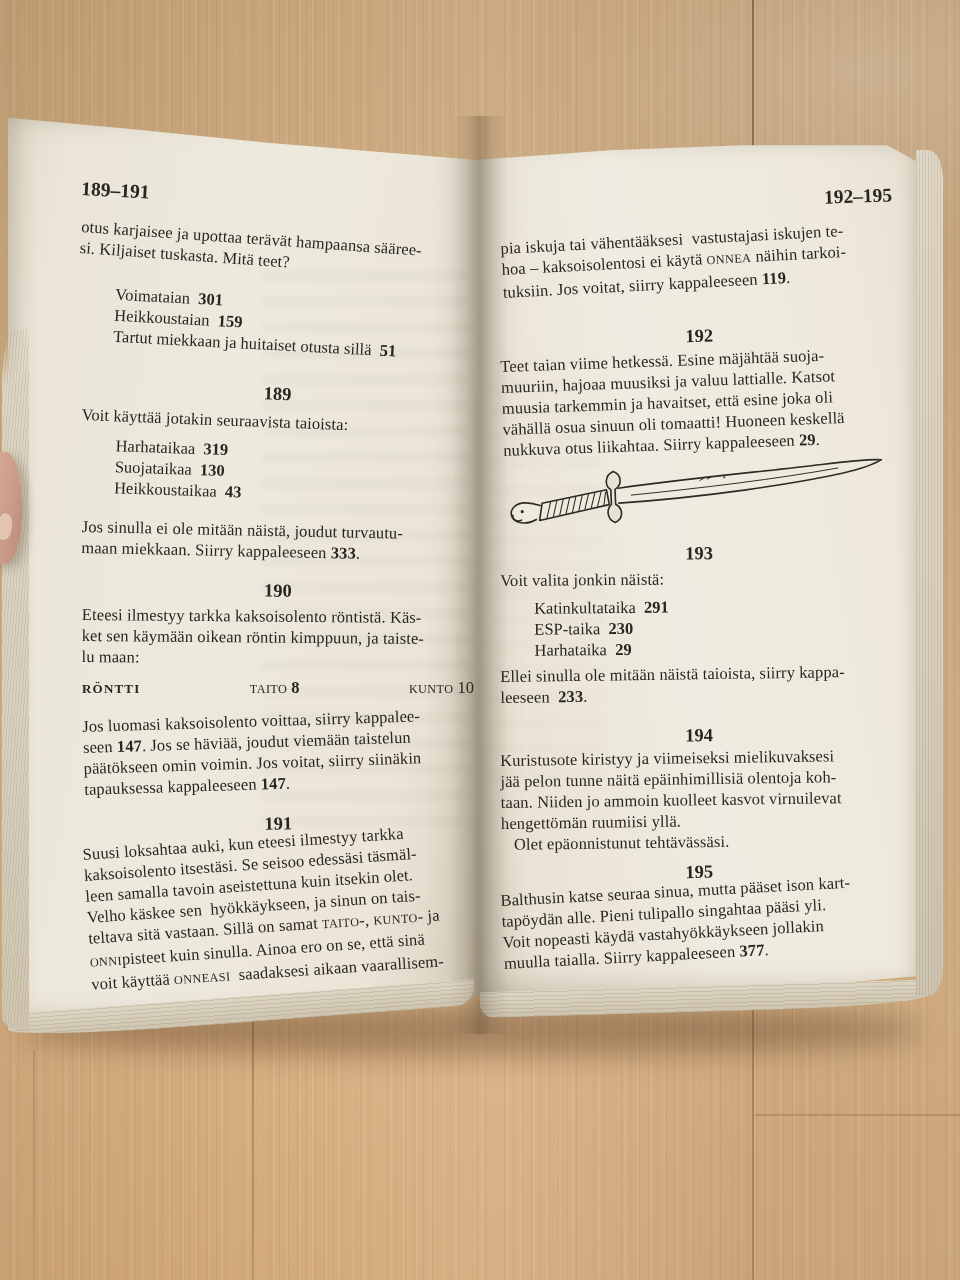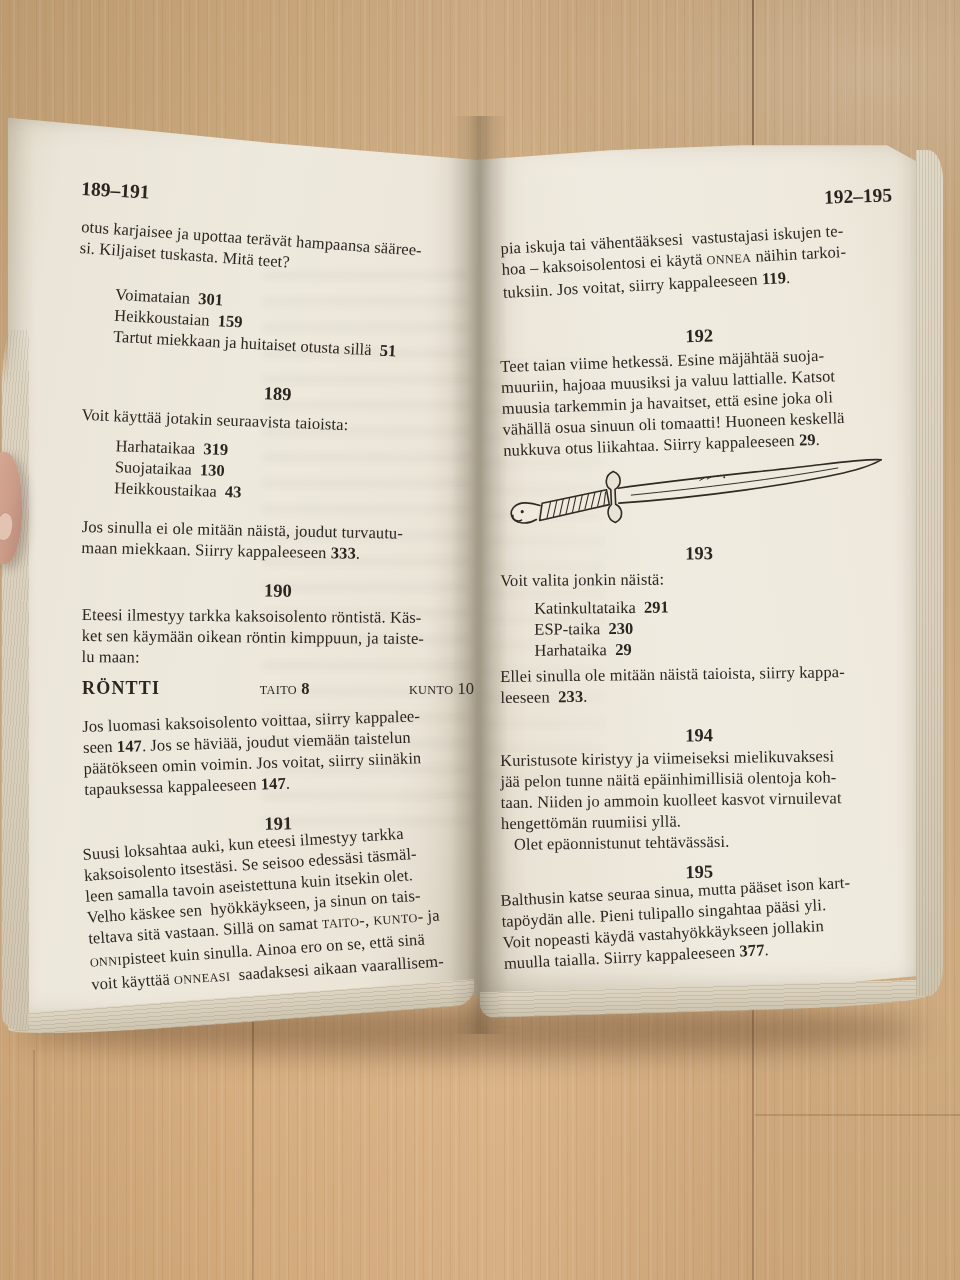--- a/index.html
+++ b/index.html
@@ -74,21 +74,21 @@
   
   .blk{position:absolute;transform-origin:0 0;}
   .page.left  .blk{left:74px;width:392px;}
   .page.right .blk{left:22px;width:398px;}
   .para{font-size:16.5px;line-height:21px;white-space:nowrap;letter-spacing:.1px;}
   .choices{padding-left:34px;font-size:16.5px;line-height:21px;white-space:nowrap;box-sizing:border-box;}
   .sec-h{text-align:center;font-weight:700;font-size:18.5px;line-height:22px;}
   .ph-left{font-weight:700;font-size:19.5px;}
   .ph-right{font-weight:700;font-size:19.5px;text-align:right;padding-right:6px;box-sizing:border-box;}
   .stat{display:flex;justify-content:space-between;align-items:baseline;white-space:nowrap;font-size:16.5px;}
-  .stat-name{font-weight:700;font-size:18px;letter-spacing:1.2px;text-align:center;}
+  .stat-name{font-weight:700;font-size:13px;letter-spacing:1.2px;text-align:center;}
   .b{font-weight:700;}
   .sc{font-size:.74em;letter-spacing:.4px;}
   .sword{line-height:0;}
 
   .tilt-p4{transform:rotate(4deg);}   .tilt-p3{transform:rotate(3deg);}
   .tilt-p22{transform:rotate(2.2deg);}.tilt-p2{transform:rotate(2deg);}
   .tilt-p12{transform:rotate(1.2deg);}.tilt-p05{transform:rotate(.5deg);}
   .tilt-m05{transform:rotate(-.5deg);}.tilt-m08{transform:rotate(-.8deg);}
   .tilt-m1{transform:rotate(-1deg);}  .tilt-m15{transform:rotate(-1.5deg);}
   .tilt-m18{transform:rotate(-1.8deg);}.tilt-m2{transform:rotate(-2deg);}

